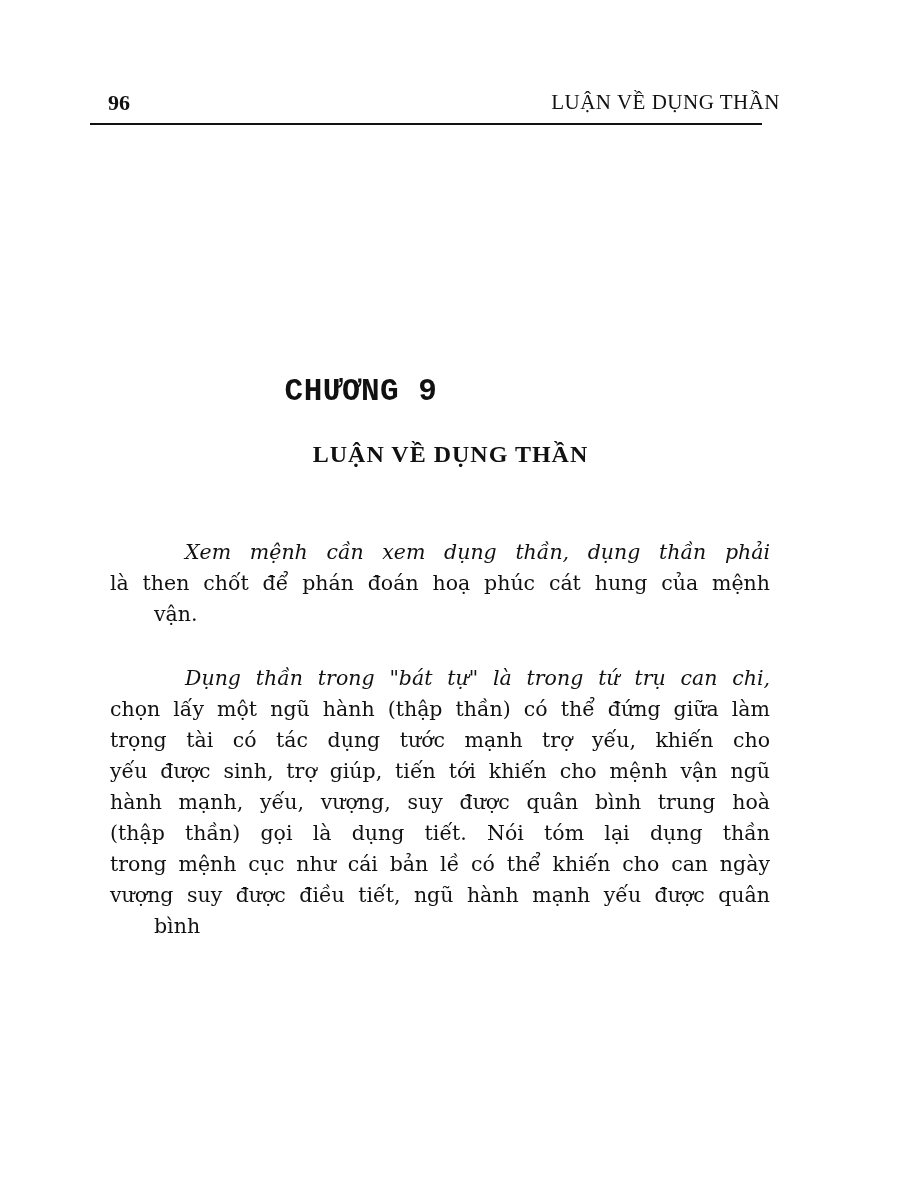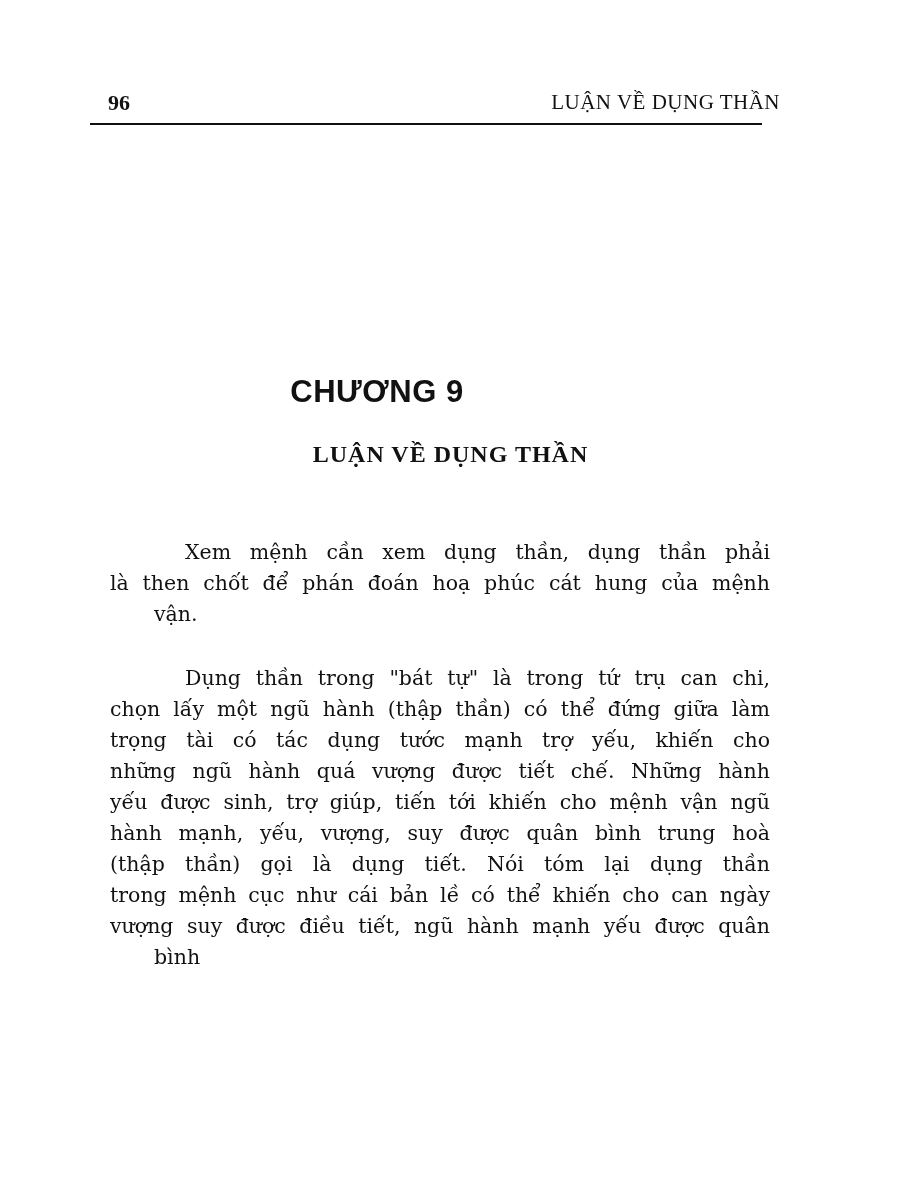--- a/index.html
+++ b/index.html
@@ -45,25 +45,24 @@
       width: 672px;
       height: 2px;
       background: #111111;
     }
     .chapter-label {
       position: absolute;
       left: 0;
       width: 722px;
       top: 374px;
       text-align: center;
-      font-family: Liberation Sans, sans-serif;
+      font-family: Liberation Mono, monospace;
       font-weight: bold;
       font-size: 31px;
       letter-spacing: 0.5px;
-      padding-left: 16px;
     }
     .chapter-title {
       position: absolute;
       left: 0;
       width: 901px;
       top: 441px;
       text-align: center;
       font-family: "Liberation Serif", serif;
       font-weight: bold;
       font-size: 24px;
@@ -86,20 +85,21 @@
     }
     .line {
       display: block;
       text-align: justify;
       text-align-last: justify;
       height: 31px;
       white-space: nowrap;
     }
     .line.indent {
       padding-left: 75px;
+      font-style: italic;
     }
     .line.last {
       text-align-last: left;
     }
     .line-inner {
       display: block;
       text-align: justify;
       text-align-last: justify;
       white-space: normal;
     }
@@ -136,23 +136,20 @@
     <span class="line indent">
         <span class="line-inner">Dụng thần trong "bát tự" là trong tứ trụ can chi,</span>
       </span>
     <span class="line">
         <span class="line-inner">chọn lấy một ngũ hành (thập thần) có thể đứng giữa làm</span>
       </span>
     <span class="line">
         <span class="line-inner">trọng tài có tác dụng tước mạnh trợ yếu, khiến cho</span>
       </span>
     <span class="line">
-        <span class="line-inner">những ngũ hành quá vượng được tiết chế. Những hành</span>
-      </span>
-    <span class="line">
         <span class="line-inner">yếu được sinh, trợ giúp, tiến tới khiến cho mệnh vận ngũ</span>
       </span>
     <span class="line">
         <span class="line-inner">hành mạnh, yếu, vượng, suy được quân bình trung hoà</span>
       </span>
     <span class="line">
         <span class="line-inner">(thập thần) gọi là dụng tiết. Nói tóm lại dụng thần</span>
       </span>
     <span class="line">
         <span class="line-inner">trong mệnh cục như cái bản lề có thể khiến cho can ngày</span>

